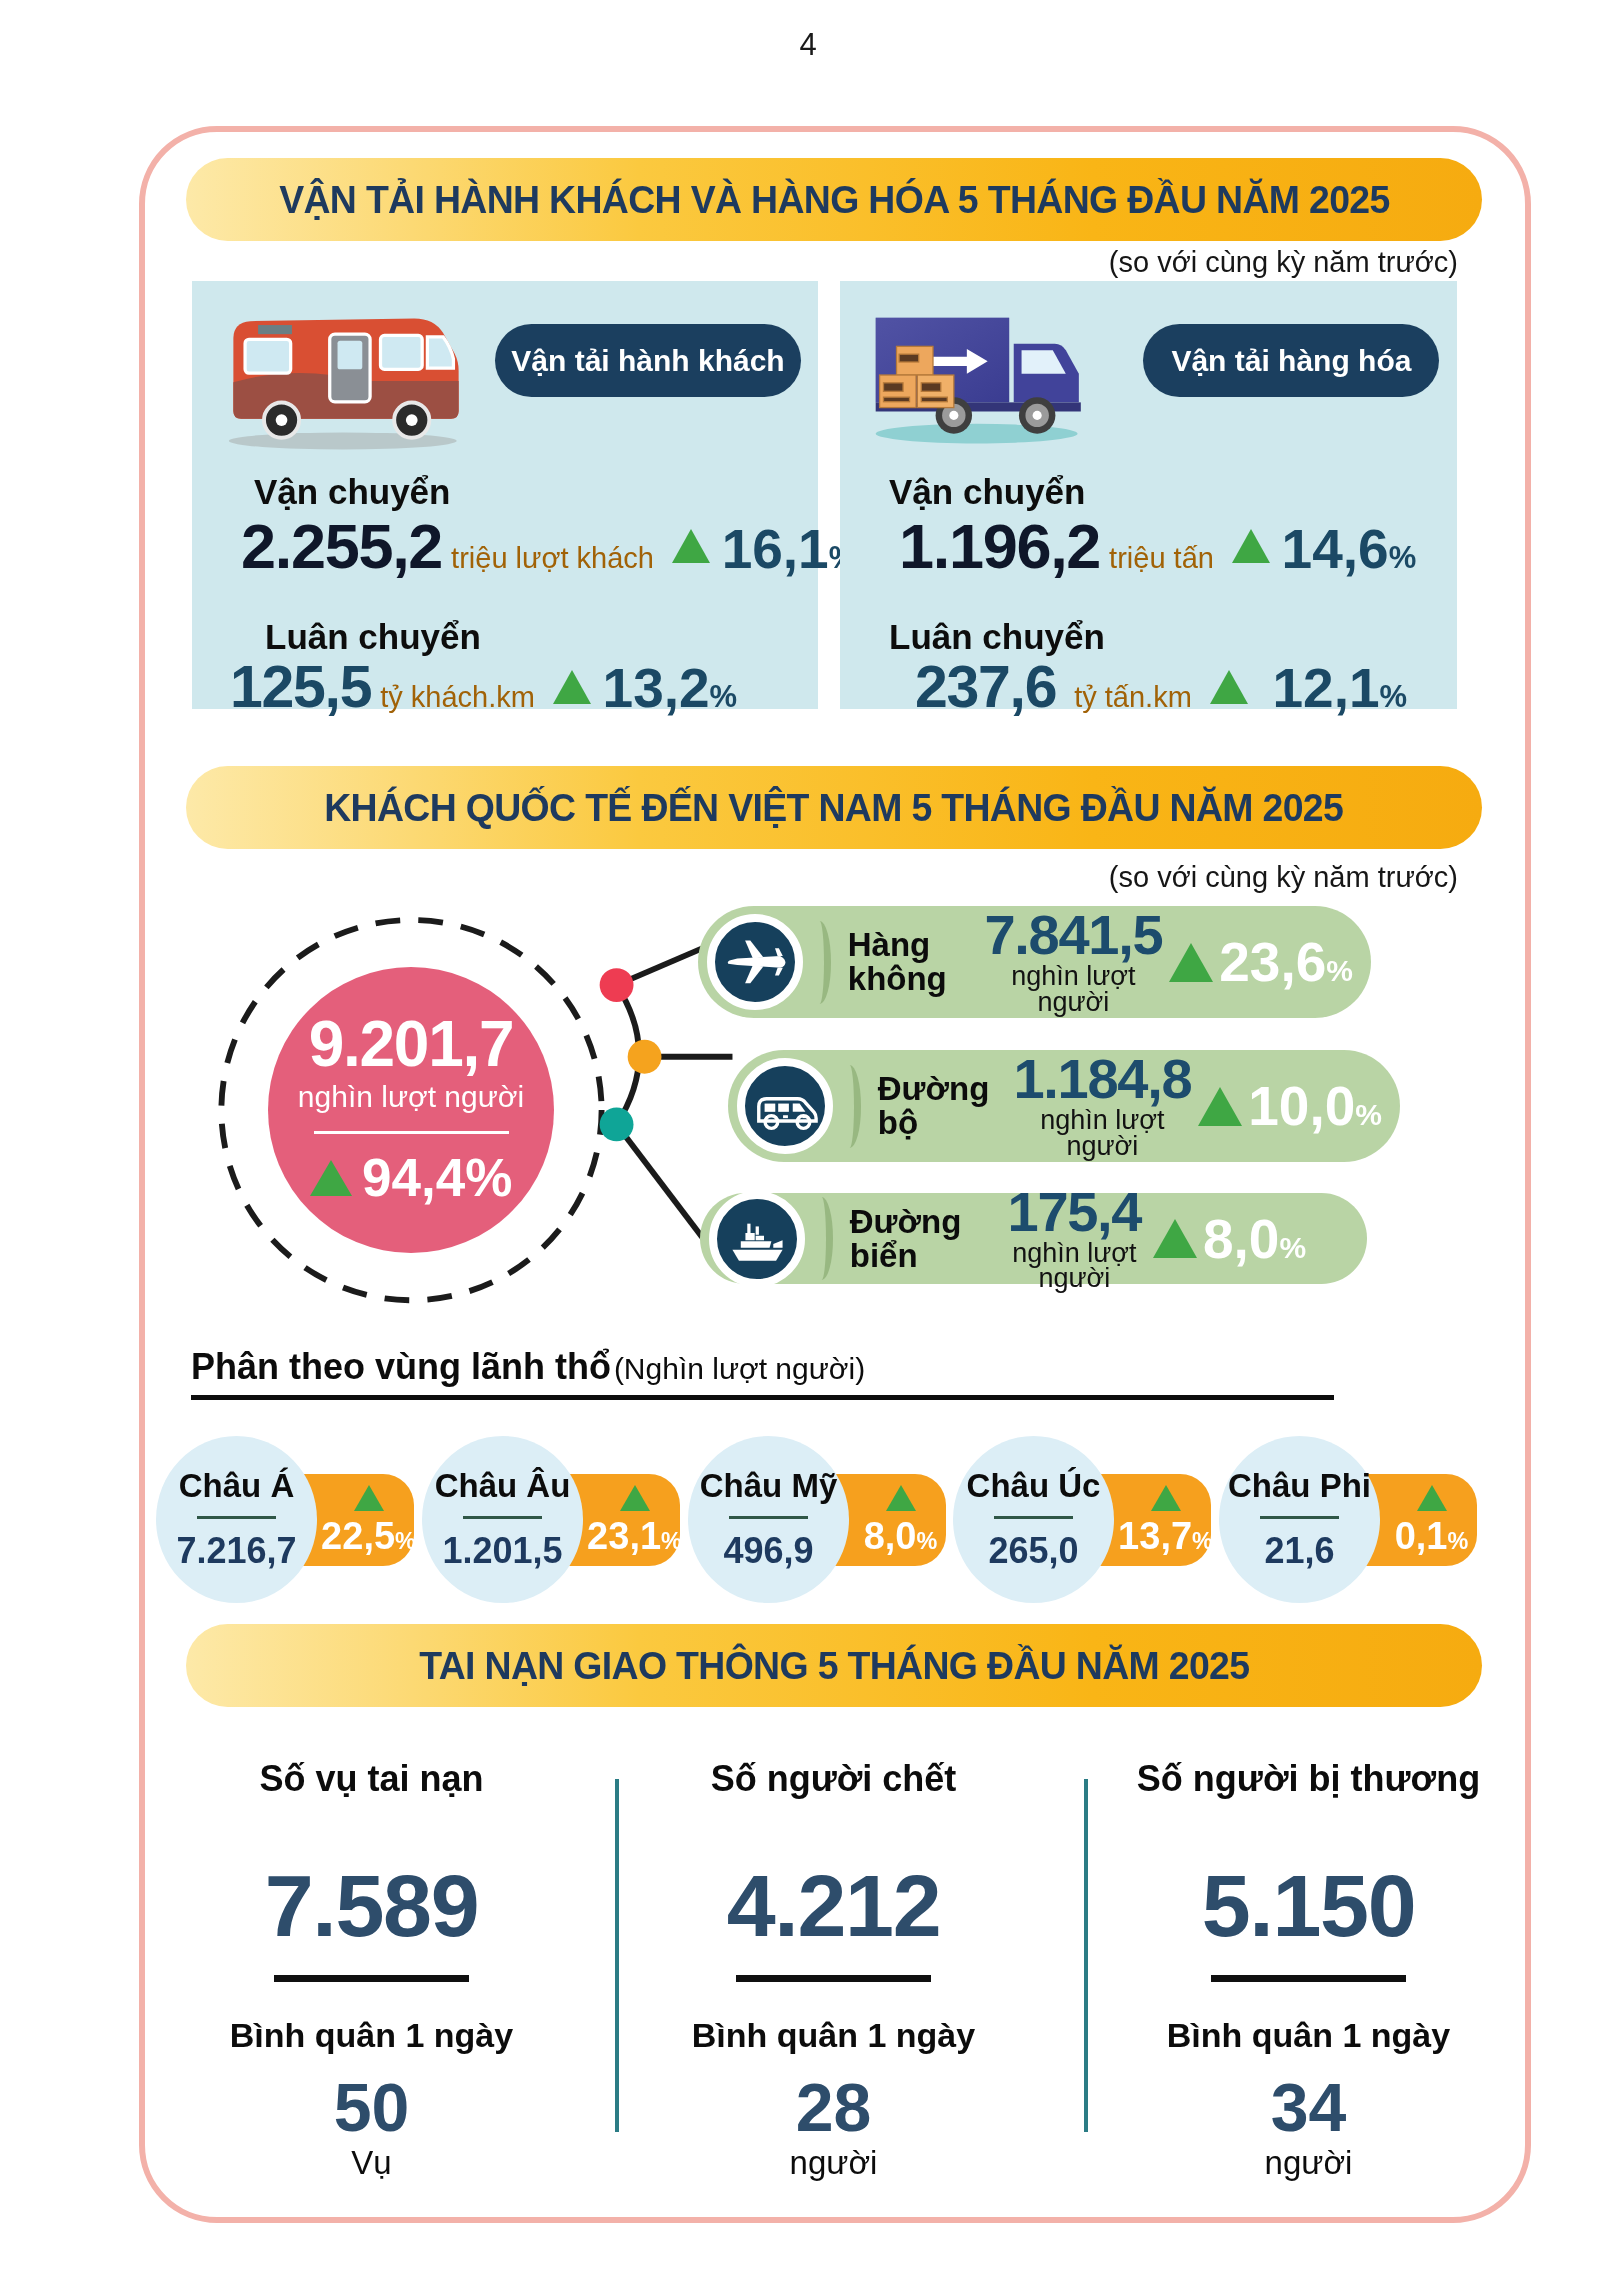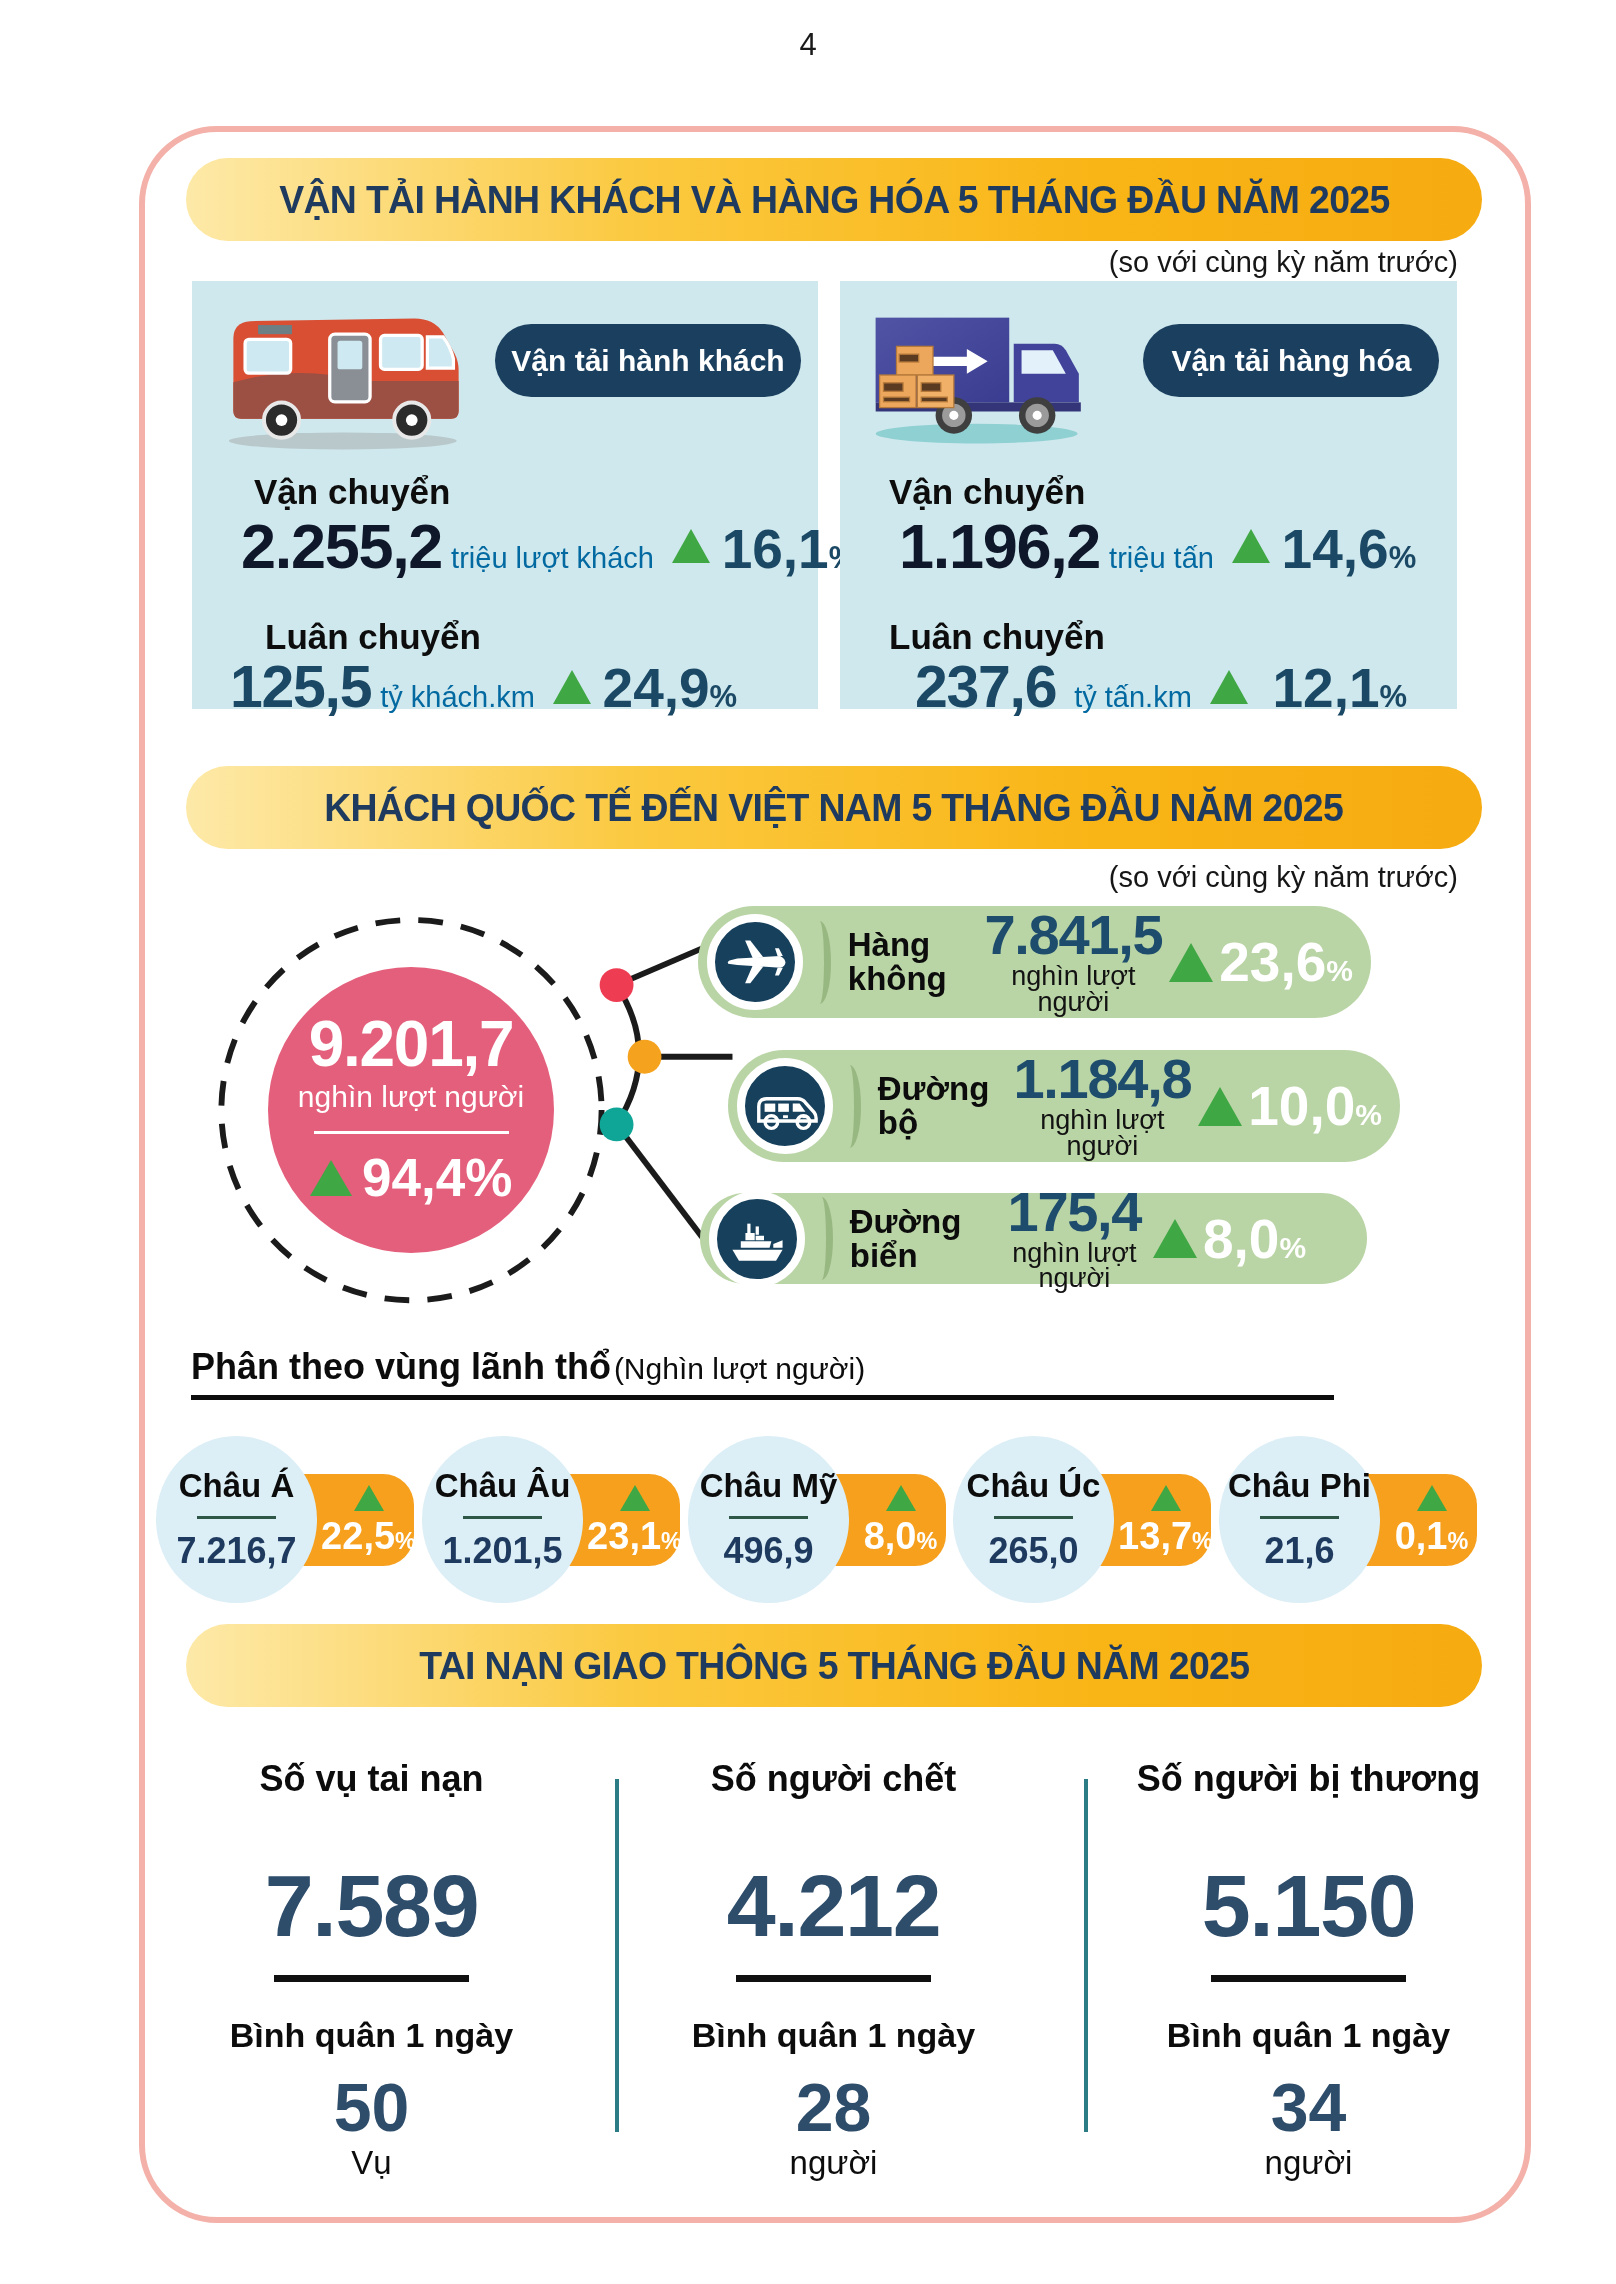--- a/index.html
+++ b/index.html
@@ -19,21 +19,21 @@
   .note{right:158px;font-size:29px;color:#161616;text-align:right;}
 
   .tbox{top:281px;height:428px;background:#cfe8ed;}
   .tbox .pill{position:absolute;top:43px;height:73px;background:#1b3f5f;border-radius:38px;
     display:flex;align-items:center;justify-content:center;}
   .tbox .pill span{color:#fff;font-weight:bold;font-size:30px;white-space:nowrap;}
   .tlabel{position:absolute;font-size:35px;font-weight:bold;color:#0d0d0d;}
   .stat-line{position:absolute;display:flex;align-items:baseline;white-space:nowrap;}
   .bigval{font-size:63px;font-weight:bold;color:#0f172a;letter-spacing:-1.3px;}
   .bigval2{font-size:59px;font-weight:bold;color:#1b4965;letter-spacing:-1.3px;}
-  .unit{font-size:29px;color:#0369a1;margin-left:9px;}
+  .unit{font-size:29px;color:#a16207;margin-left:9px;}
   .pct{font-size:55px;font-weight:bold;color:#1b4965;}
   .pct-u{font-size:31px;font-weight:bold;color:#1b4965;}
   .tri{width:0;height:0;border-left:19.5px solid transparent;border-right:19.5px solid transparent;
        border-bottom:34px solid #3fa744;align-self:center;margin:0 11.7px 0 18px;}
 
   .circle-dash-wrap{pointer-events:none;}
   .total-circle{left:268px;top:967px;width:286px;height:286px;border-radius:50%;background:#e45f7b;
     display:flex;flex-direction:column;align-items:center;justify-content:center;color:#fff;}
   .total-val{font-size:64px;font-weight:bold;letter-spacing:-1.3px;line-height:1;}
   .total-unit{font-size:30px;margin-top:3.9px;}
@@ -124,21 +124,21 @@
       <span class="unit">triệu lượt khách</span>
       <span class="tri"></span>
       <span class="pct">16,1</span>
       <span class="pct-u">%</span>
     </div>
     <div class="tlabel" style="left:73px;top:336px;">Luân chuyển</div>
     <div class="stat-line" style="left:38px;top:372px;">
       <span class="bigval2">125,5</span>
       <span class="unit">tỷ khách.km</span>
       <span class="tri"></span>
-      <span class="pct">24,9</span>
+      <span class="pct">13,2</span>
       <span class="pct-u">%</span>
     </div>
   </div>
 
   <div class="abs tbox" style="left:840px;width:617px;">
     <svg class="abs" style="left:29px;top:25px;" width="225" height="140" viewBox="0 0 345 215">
       <ellipse cx="165" cy="196" rx="155" ry="15" fill="#8fd0d2"></ellipse>
       <rect x="10" y="18" width="205" height="130" fill="#41439a"></rect>
       <rect x="10" y="18" width="205" height="130" fill="url(#tg)" opacity=".35"></rect>
       <defs>

